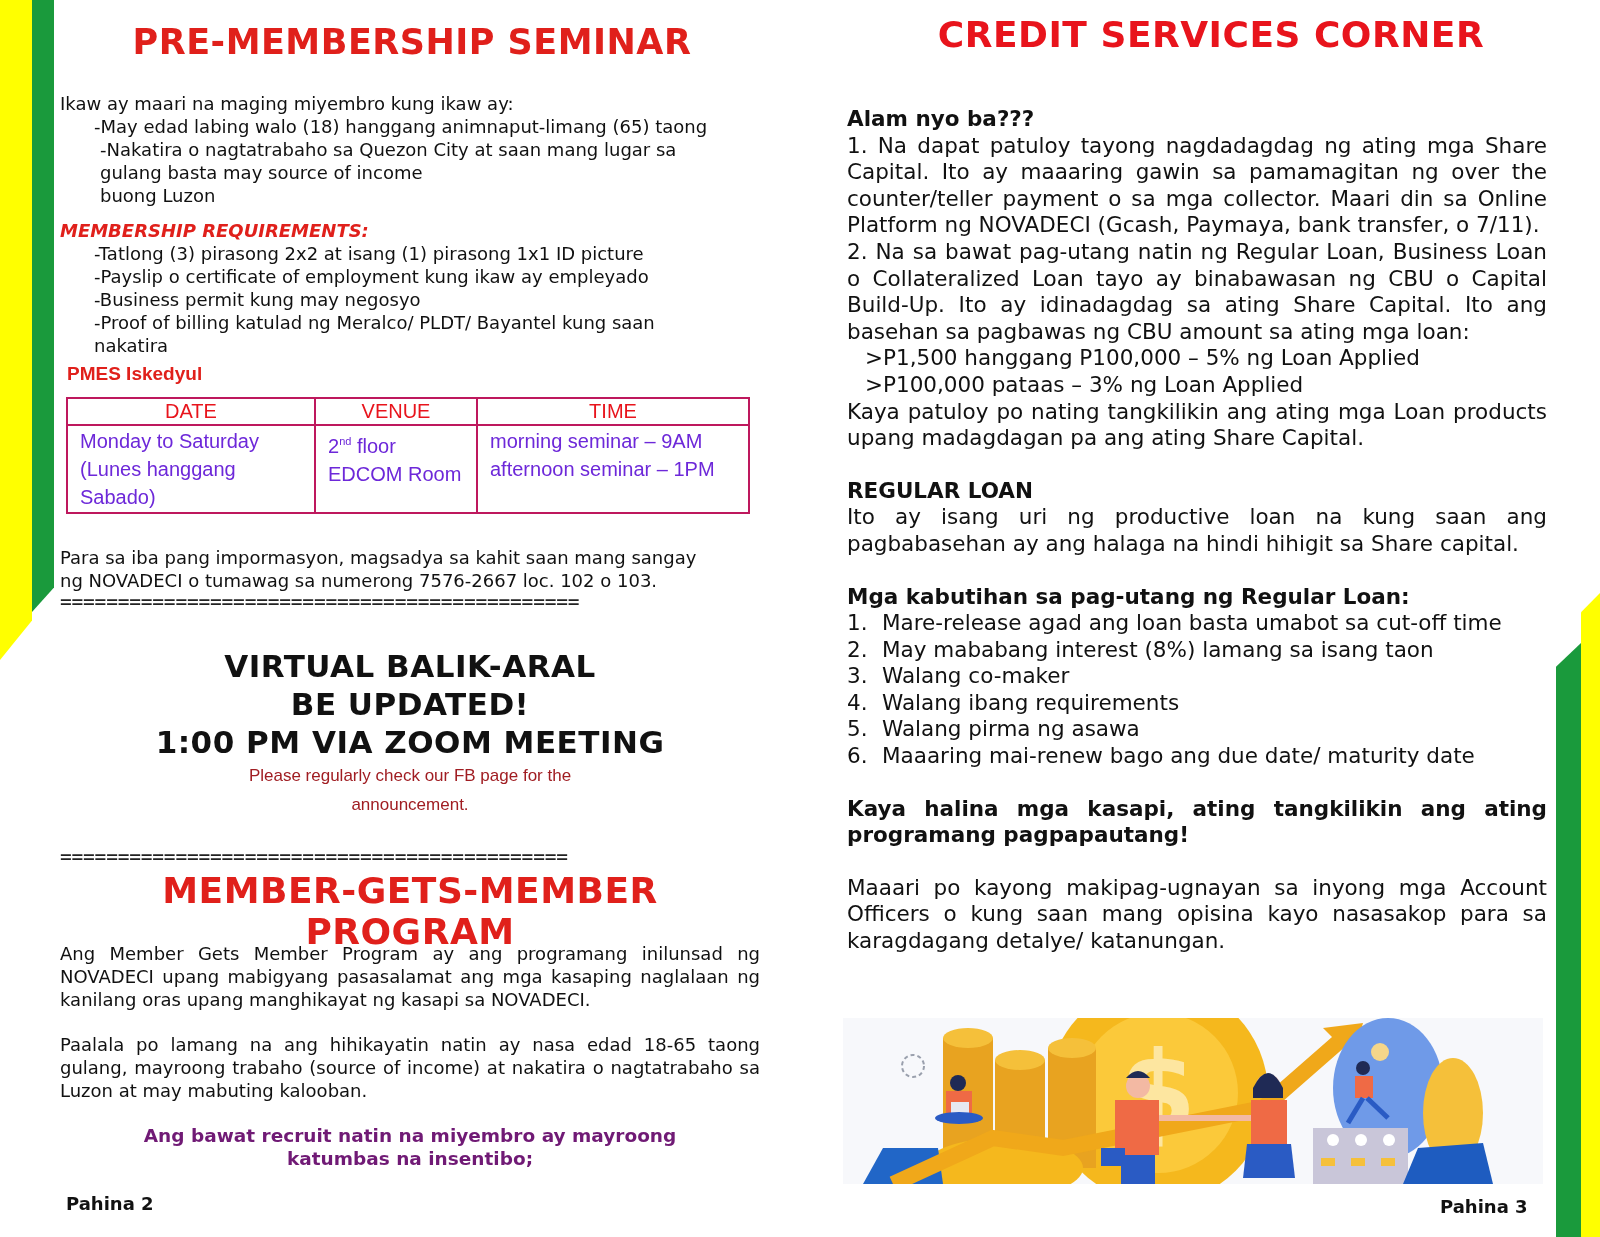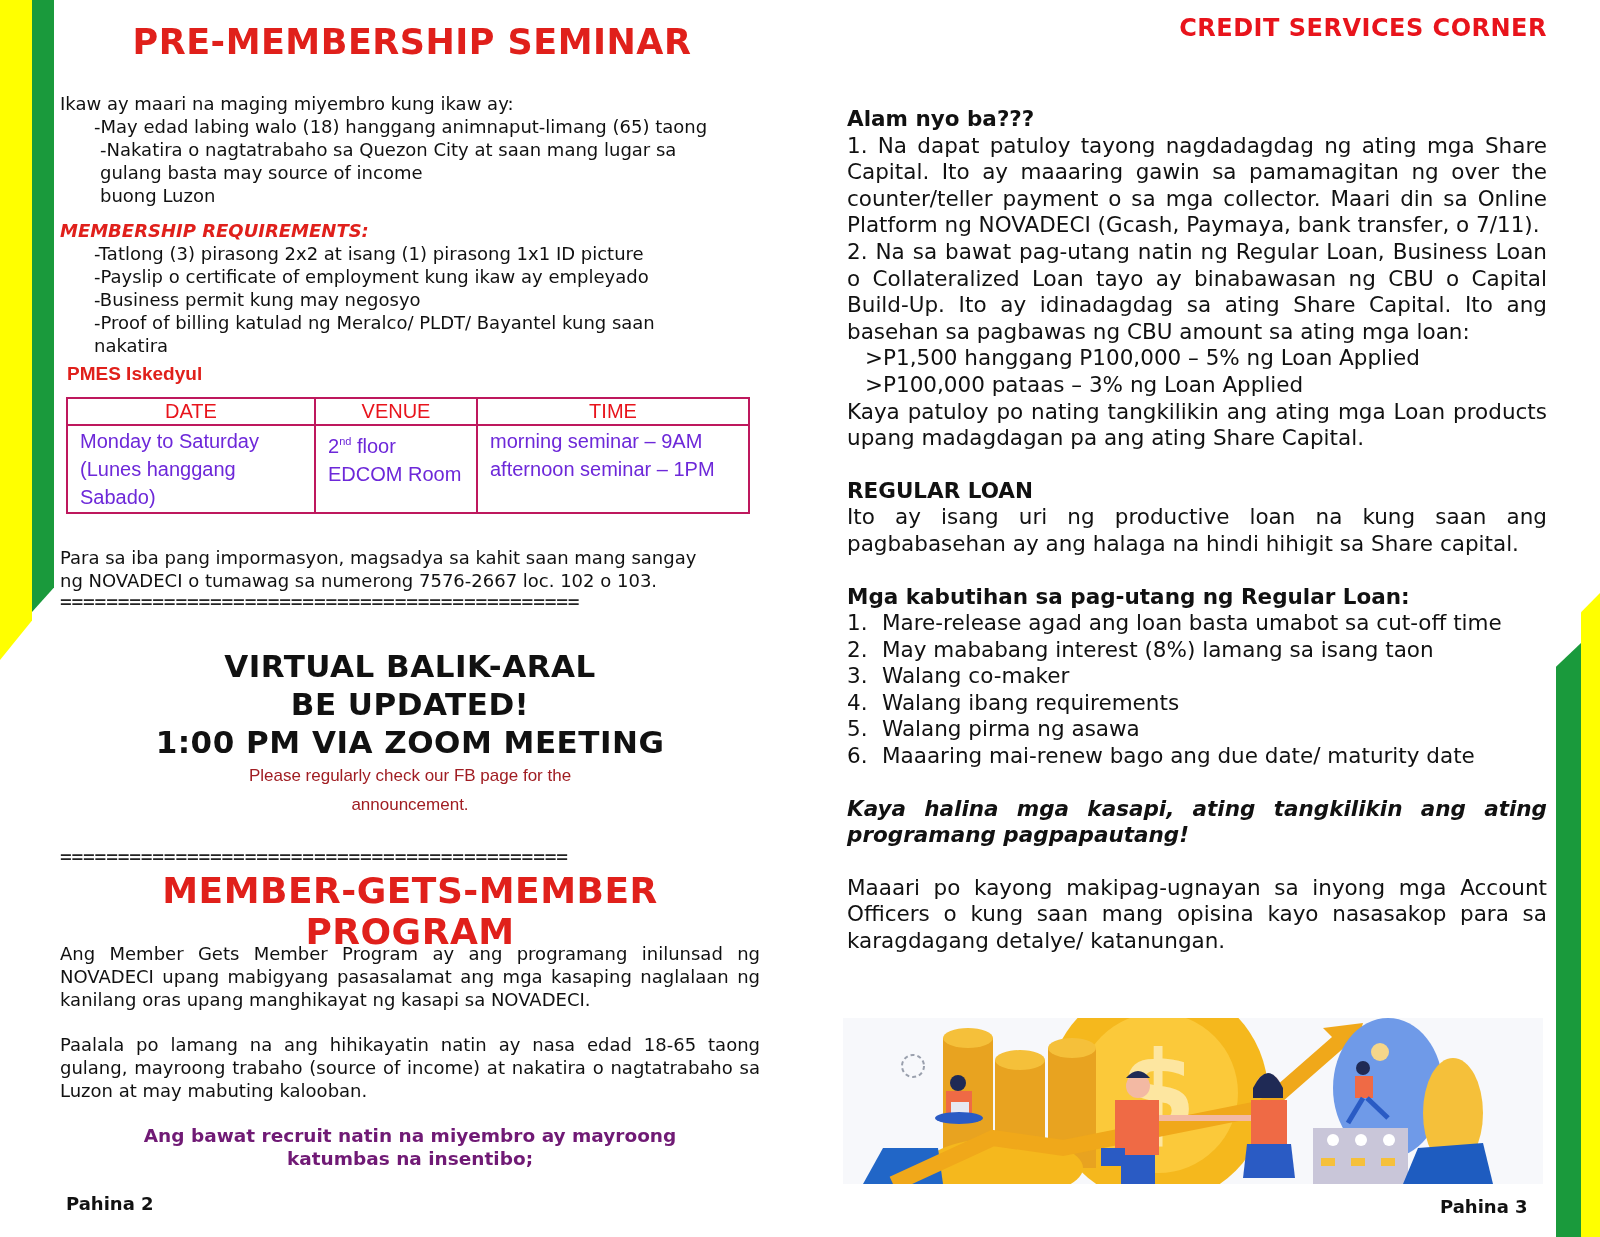--- a/index.html
+++ b/index.html
@@ -109,21 +109,21 @@
 
   <div style="color:#701a75;font-weight:bold;text-align:center;font-size:18.5px;line-height:23px;margin-top:22px;">
     <div>Ang bawat recruit natin na miyembro ay mayroong</div>
     <div>katumbas na insentibo;</div>
   </div>
 
   <div style="font-weight:bold;font-size:18px;position:absolute;top:1193px;left:6px;width:200px;">Pahina 2</div>
 </div>
 
 <div class="page" id="page-right">
-  <div class="h-title" style="color:#e8141c;font-size:24px;margin-top:14px;height:48px;padding-left:28px;text-align:right;">CREDIT SERVICES CORNER</div>
+  <div class="h-title" style="color:#e8141c;font-size:36px;margin-top:14px;height:48px;padding-left:28px;">CREDIT SERVICES CORNER</div>
 
   <div class="r-text" style="margin-top:44px;">
     <div style="font-weight:bold;">Alam nyo ba???</div>
     <div>1. Na dapat patuloy tayong nagdadagdag ng ating mga Share Capital.  Ito ay maaaring gawin sa pamamagitan ng over the counter/teller payment o sa mga collector. Maari din sa Online Platform ng NOVADECI (Gcash, Paymaya, bank transfer, o 7/11).</div>
     <div>2. Na sa bawat pag-utang natin ng Regular Loan, Business Loan o Collateralized Loan tayo ay binabawasan ng CBU o Capital Build-Up. Ito ay idinadagdag sa ating Share Capital.  Ito ang basehan sa pagbawas ng CBU amount sa ating mga loan:</div>
     <div style="padding-left:18px;text-align:left;">&gt;P1,500 hanggang P100,000 – 5% ng Loan Applied</div>
     <div style="padding-left:18px;text-align:left;">&gt;P100,000 pataas – 3% ng Loan Applied</div>
     <div>Kaya patuloy po nating tangkilikin ang ating mga Loan products upang madagdagan pa ang ating Share Capital.</div>
   </div>
 
@@ -155,21 +155,21 @@
           <span class="n">5.</span>
           <span>Walang pirma ng asawa</span>
         </li>
       <li>
           <span class="n">6.</span>
           <span>Maaaring mai-renew bago ang due date/ maturity date</span>
         </li>
     </ul>
   </div>
 
-  <div class="r-text" style="font-weight:bold;font-style:italic;margin-top:26px;">Kaya halina mga kasapi, ating tangkilikin ang ating programang pagpapautang!</div>
+  <div class="r-text" style="font-weight:bold;margin-top:26px;">Kaya halina mga kasapi, ating tangkilikin ang ating programang pagpapautang!</div>
   <div class="r-text" style="margin-top:26px;">Maaari po kayong makipag-ugnayan sa inyong mga Account Officers o kung saan mang opisina kayo nasasakop para sa karagdagang detalye/ katanungan.</div>
 
   <div style="position:absolute;top:1018px;left:-4px;width:700px;height:166px;overflow:hidden;background:#f7f8fb;">
     <svg width="700" height="166" viewBox="0 0 700 166">
 
       <circle cx="70" cy="48" r="11" fill="none" stroke="#9aa0ad" stroke-width="2" stroke-dasharray="4 3"></circle>
 
       <circle cx="315" cy="75" r="110" fill="#f5b81d"></circle>
       <circle cx="315" cy="75" r="80" fill="#fbc93a"></circle>
       <text x="315" y="112" text-anchor="middle" font-size="110" font-weight="bold" fill="#fde6a0" font-family="DejaVu Sans, sans-serif">$</text>

